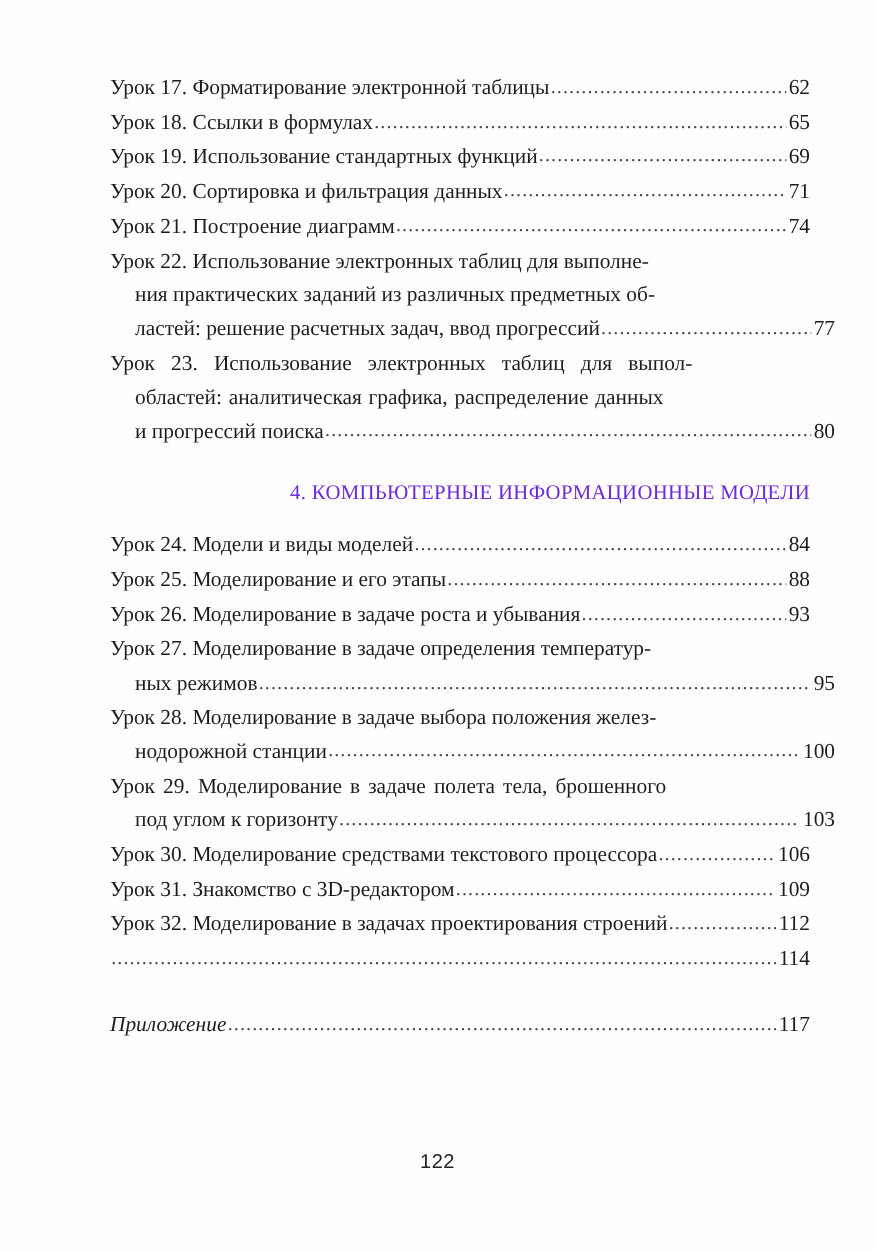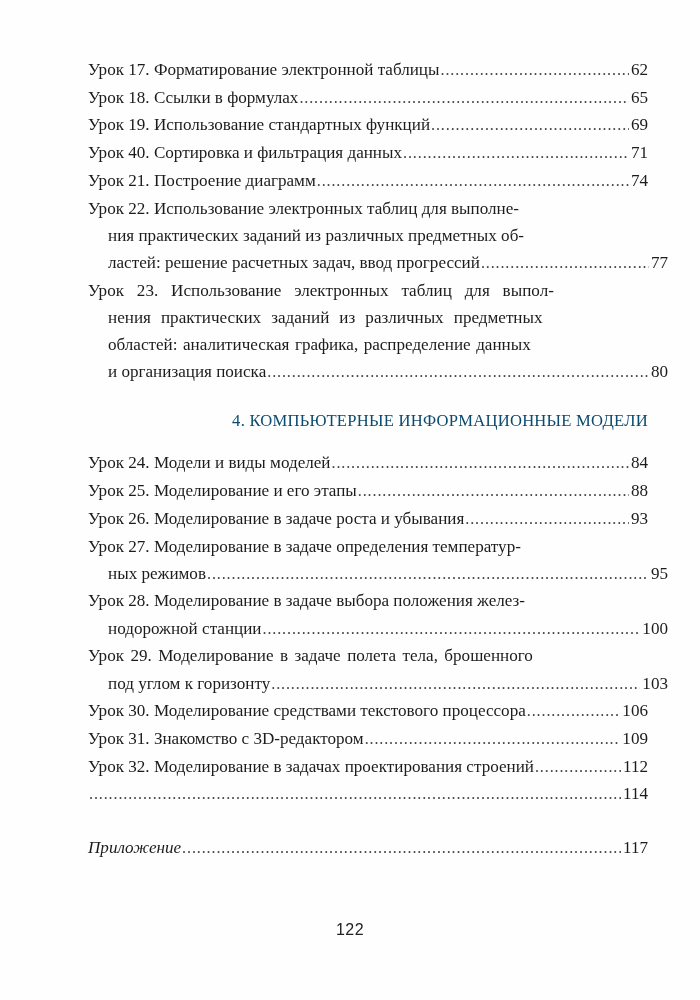--- a/index.html
+++ b/index.html
@@ -84,21 +84,21 @@
   .ws3 { word-spacing: 5.8px; }
   .ws4 { word-spacing: 8.6px; }
   .ws5 { word-spacing: 2.2px; }
 
   
   .section-heading {
     font-size: 16.6px;
     line-height: 24px;
     letter-spacing: 0.25px;
     text-align: right;
-    color: #0c4a6e;
+    color: #6d28d9;
     margin: 24px 0 16px 0;
     white-space: nowrap;
   }
 
   .gap-before-appendix { height: 26px; }
 
   .appendix .lbl {
     font-style: italic;
     font-size: 17.1px;
   }
@@ -142,21 +142,21 @@
     <div class="entry">
       <div class="leaderline">
         <span class="lbl">Урок 19. Использование стандартных функций</span>
         <span class="dots">....................................................................................................................................................................</span>
         <span class="pg">69</span>
       </div>
     </div>
 
     <div class="entry">
       <div class="leaderline">
-        <span class="lbl">Урок 40. Сортировка и фильтрация данных</span>
+        <span class="lbl">Урок 20. Сортировка и фильтрация данных</span>
         <span class="dots">....................................................................................................................................................................</span>
         <span class="pg">71</span>
       </div>
     </div>
 
     <div class="entry">
       <div class="leaderline">
         <span class="lbl">Урок 21. Построение диаграмм</span>
         <span class="dots">....................................................................................................................................................................</span>
         <span class="pg">74</span>
@@ -168,24 +168,23 @@
       <div class="wrapline indent">ния практических заданий из различных предметных об-</div>
       <div class="leaderline" style="padding-left:20px;">
         <span class="lbl">ластей: решение расчетных задач, ввод прогрессий</span>
         <span class="dots">....................................................................................................................................................................</span>
         <span class="pg">77</span>
       </div>
     </div>
 
     <div class="entry">
       <div class="wrapline ws4">Урок 23. Использование электронных таблиц для выпол-</div>
-      <div class="wrapline indent ws3">нения практических заданий из различных предметных</div>
       <div class="wrapline indent ws1">областей: аналитическая графика, распределение данных</div>
       <div class="leaderline" style="padding-left:20px;">
-        <span class="lbl">и организация поиска</span>
+        <span class="lbl">и прогрессий поиска</span>
         <span class="dots">....................................................................................................................................................................</span>
         <span class="pg">80</span>
       </div>
     </div>
 
     <div class="section-heading">4. КОМПЬЮТЕРНЫЕ ИНФОРМАЦИОННЫЕ МОДЕЛИ</div>
 
     <div class="entry">
       <div class="leaderline">
         <span class="lbl">Урок 24. Модели и виды моделей</span>

